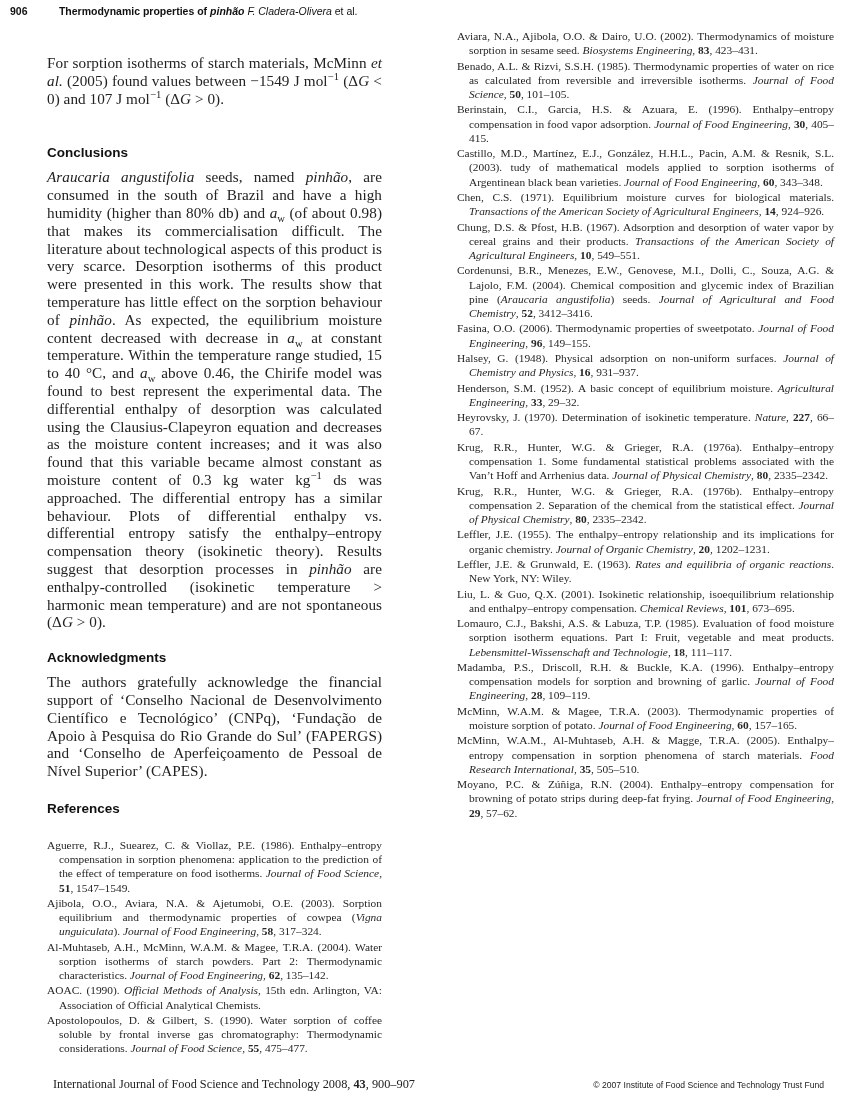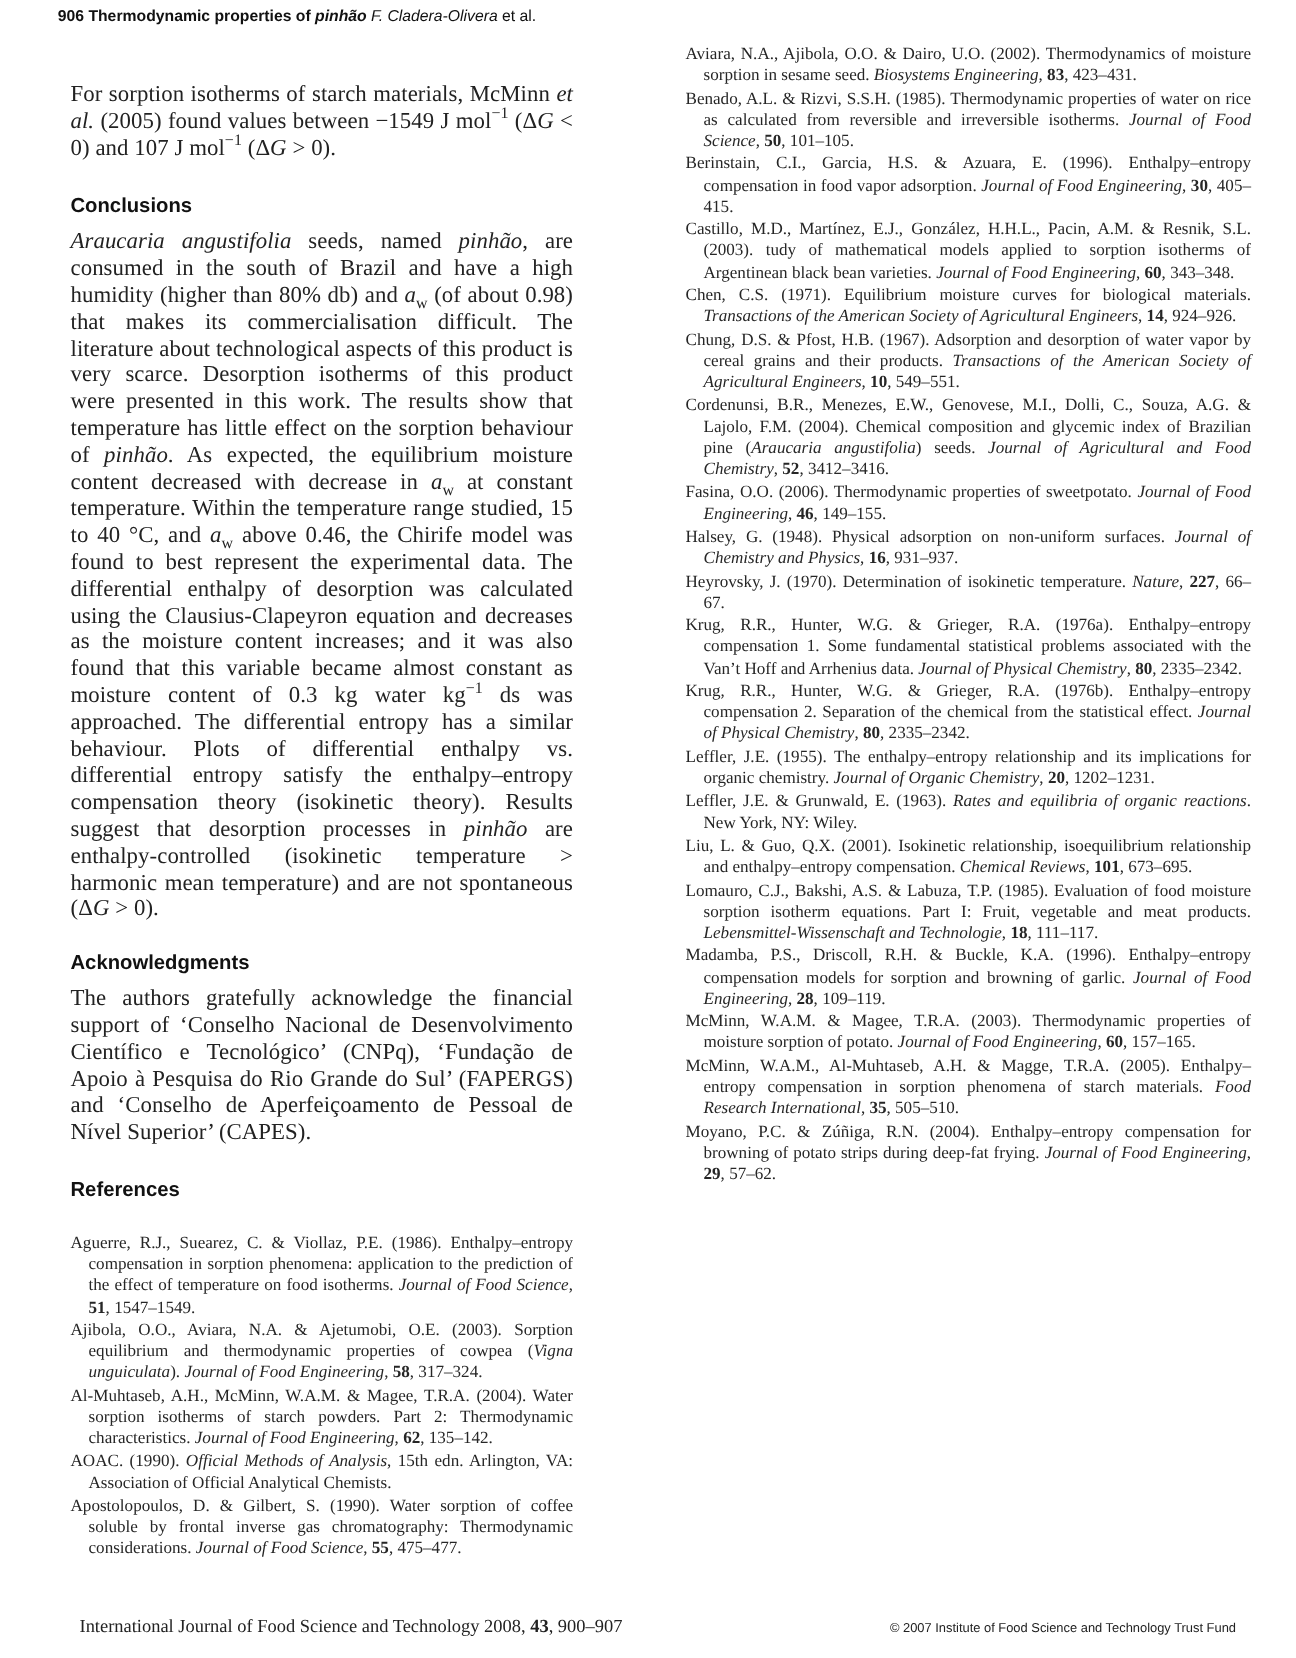--- a/index.html
+++ b/index.html
@@ -1,26 +1,26 @@
 <!DOCTYPE html>
 <html><head>
 <meta charset="utf-8">
 <style>
   html, body { margin: 0; padding: 0; background: #ffffff; }
   body { width: 864px; height: 1105px; position: relative; overflow: hidden; color: #1a1a1a; }
   .running-head { position: absolute; left: 10px; top: 5px; font-family: "Liberation Sans", sans-serif; font-size: 10.5px; font-weight: bold; color: #111; }
-  .running-head .pnum { display: inline-block; width: 46px; text-align: right; }
+  .running-head .pnum { display: inline-block; width: 46px; }
   .running-head .it { font-style: italic; }
   .running-head .norm { font-weight: normal; }
   .col { position: absolute; top: 40px; font-family: "Liberation Serif", serif; }
   .col-left { left: 47px; width: 335px; }
   .col-right { left: 457px; width: 377px; }
   .body-p { font-size: 15.2px; line-height: 17.8px; text-align: justify; margin: 0; color: #222; letter-spacing: 0.05px; }
   .heading { font-family: "Liberation Sans", sans-serif; font-weight: bold; font-size: 13.5px; color: #111; margin: 0; }
-  .h-concl { margin-top: 22px; margin-bottom: 8px; }
+  .h-concl { margin-top: 38px; margin-bottom: 8px; }
   .h-ack { margin-top: 19px; margin-bottom: 8px; }
   .h-ref { margin-top: 21px; margin-bottom: 22px; }
   .refs { list-style: none; margin: 0; padding: 0; }
   .ref { font-size: 11.4px; line-height: 14.2px; text-align: justify; padding-left: 12px; text-indent: -12px; margin: 0 0 1.2px 0; color: #262626; }
   .ref i { font-style: italic; }
   .ref b { font-weight: bold; }
   .col-right .refs { margin-top: -11px; }
   .footer-left { position: absolute; left: 53px; top: 1077px; font-family: "Liberation Serif", serif; font-size: 12.3px; color: #222; }
   .footer-right { position: absolute; right: 40px; top: 1080px; font-family: "Liberation Sans", sans-serif; font-size: 8.6px; color: #222; }
   sup, sub { font-size: 70%; line-height: 0; }
@@ -54,22 +54,23 @@
 
 <div class="col col-right">
   <ul class="refs">
       <li class="ref">Aviara, N.A., Ajibola, O.O. &amp; Dairo, U.O. (2002). Thermodynamics of moisture sorption in sesame seed. <i>Biosystems Engineering</i>, <b>83</b>, 423–431.</li>
       <li class="ref">Benado, A.L. &amp; Rizvi, S.S.H. (1985). Thermodynamic properties of water on rice as calculated from reversible and irreversible isotherms. <i>Journal of Food Science</i>, <b>50</b>, 101–105.</li>
       <li class="ref">Berinstain, C.I., Garcia, H.S. &amp; Azuara, E. (1996). Enthalpy–entropy compensation in food vapor adsorption. <i>Journal of Food Engineering</i>, <b>30</b>, 405–415.</li>
       <li class="ref">Castillo, M.D., Martínez, E.J., González, H.H.L., Pacin, A.M. &amp; Resnik, S.L. (2003). tudy of mathematical models applied to sorption isotherms of Argentinean black bean varieties. <i>Journal of Food Engineering</i>, <b>60</b>, 343–348.</li>
       <li class="ref">Chen, C.S. (1971). Equilibrium moisture curves for biological materials. <i>Transactions of the American Society of Agricultural Engineers</i>, <b>14</b>, 924–926.</li>
       <li class="ref">Chung, D.S. &amp; Pfost, H.B. (1967). Adsorption and desorption of water vapor by cereal grains and their products. <i>Transactions of the American Society of Agricultural Engineers</i>, <b>10</b>, 549–551.</li>
       <li class="ref">Cordenunsi, B.R., Menezes, E.W., Genovese, M.I., Dolli, C., Souza, A.G. &amp; Lajolo, F.M. (2004). Chemical composition and glycemic index of Brazilian pine (<i>Araucaria angustifolia</i>) seeds. <i>Journal of Agricultural and Food Chemistry</i>, <b>52</b>, 3412–3416.</li>
-      <li class="ref">Fasina, O.O. (2006). Thermodynamic properties of sweetpotato. <i>Journal of Food Engineering</i>, <b>46</b>, 149–155.</li>
+      <li class="ref">Fasina, O.O. (2006). Thermodynamic properties of sweetpotato. <i>Journal of Food Engineering</i>, <b>96</b>, 149–155.</li>
       <li class="ref">Halsey, G. (1948). Physical adsorption on non-uniform surfaces. <i>Journal of Chemistry and Physics</i>, <b>16</b>, 931–937.</li>
+      <li class="ref">Henderson, S.M. (1952). A basic concept of equilibrium moisture. <i>Agricultural Engineering</i>, <b>33</b>, 29–32.</li>
       <li class="ref">Heyrovsky, J. (1970). Determination of isokinetic temperature. <i>Nature</i>, <b>227</b>, 66–67.</li>
       <li class="ref">Krug, R.R., Hunter, W.G. &amp; Grieger, R.A. (1976a). Enthalpy–entropy compensation 1. Some fundamental statistical problems associated with the Van’t Hoff and Arrhenius data. <i>Journal of Physical Chemistry</i>, <b>80</b>, 2335–2342.</li>
       <li class="ref">Krug, R.R., Hunter, W.G. &amp; Grieger, R.A. (1976b). Enthalpy–entropy compensation 2. Separation of the chemical from the statistical effect. <i>Journal of Physical Chemistry</i>, <b>80</b>, 2335–2342.</li>
       <li class="ref">Leffler, J.E. (1955). The enthalpy–entropy relationship and its implications for organic chemistry. <i>Journal of Organic Chemistry</i>, <b>20</b>, 1202–1231.</li>
       <li class="ref">Leffler, J.E. &amp; Grunwald, E. (1963). <i>Rates and equilibria of organic reactions</i>. New York, NY: Wiley.</li>
       <li class="ref">Liu, L. &amp; Guo, Q.X. (2001). Isokinetic relationship, isoequilibrium relationship and enthalpy–entropy compensation. <i>Chemical Reviews</i>, <b>101</b>, 673–695.</li>
       <li class="ref">Lomauro, C.J., Bakshi, A.S. &amp; Labuza, T.P. (1985). Evaluation of food moisture sorption isotherm equations. Part I: Fruit, vegetable and meat products. <i>Lebensmittel-Wissenschaft and Technologie</i>, <b>18</b>, 111–117.</li>
       <li class="ref">Madamba, P.S., Driscoll, R.H. &amp; Buckle, K.A. (1996). Enthalpy–entropy compensation models for sorption and browning of garlic. <i>Journal of Food Engineering</i>, <b>28</b>, 109–119.</li>
       <li class="ref">McMinn, W.A.M. &amp; Magee, T.R.A. (2003). Thermodynamic properties of moisture sorption of potato. <i>Journal of Food Engineering</i>, <b>60</b>, 157–165.</li>
       <li class="ref">McMinn, W.A.M., Al-Muhtaseb, A.H. &amp; Magge, T.R.A. (2005). Enthalpy–entropy compensation in sorption phenomena of starch materials. <i>Food Research International</i>, <b>35</b>, 505–510.</li>

